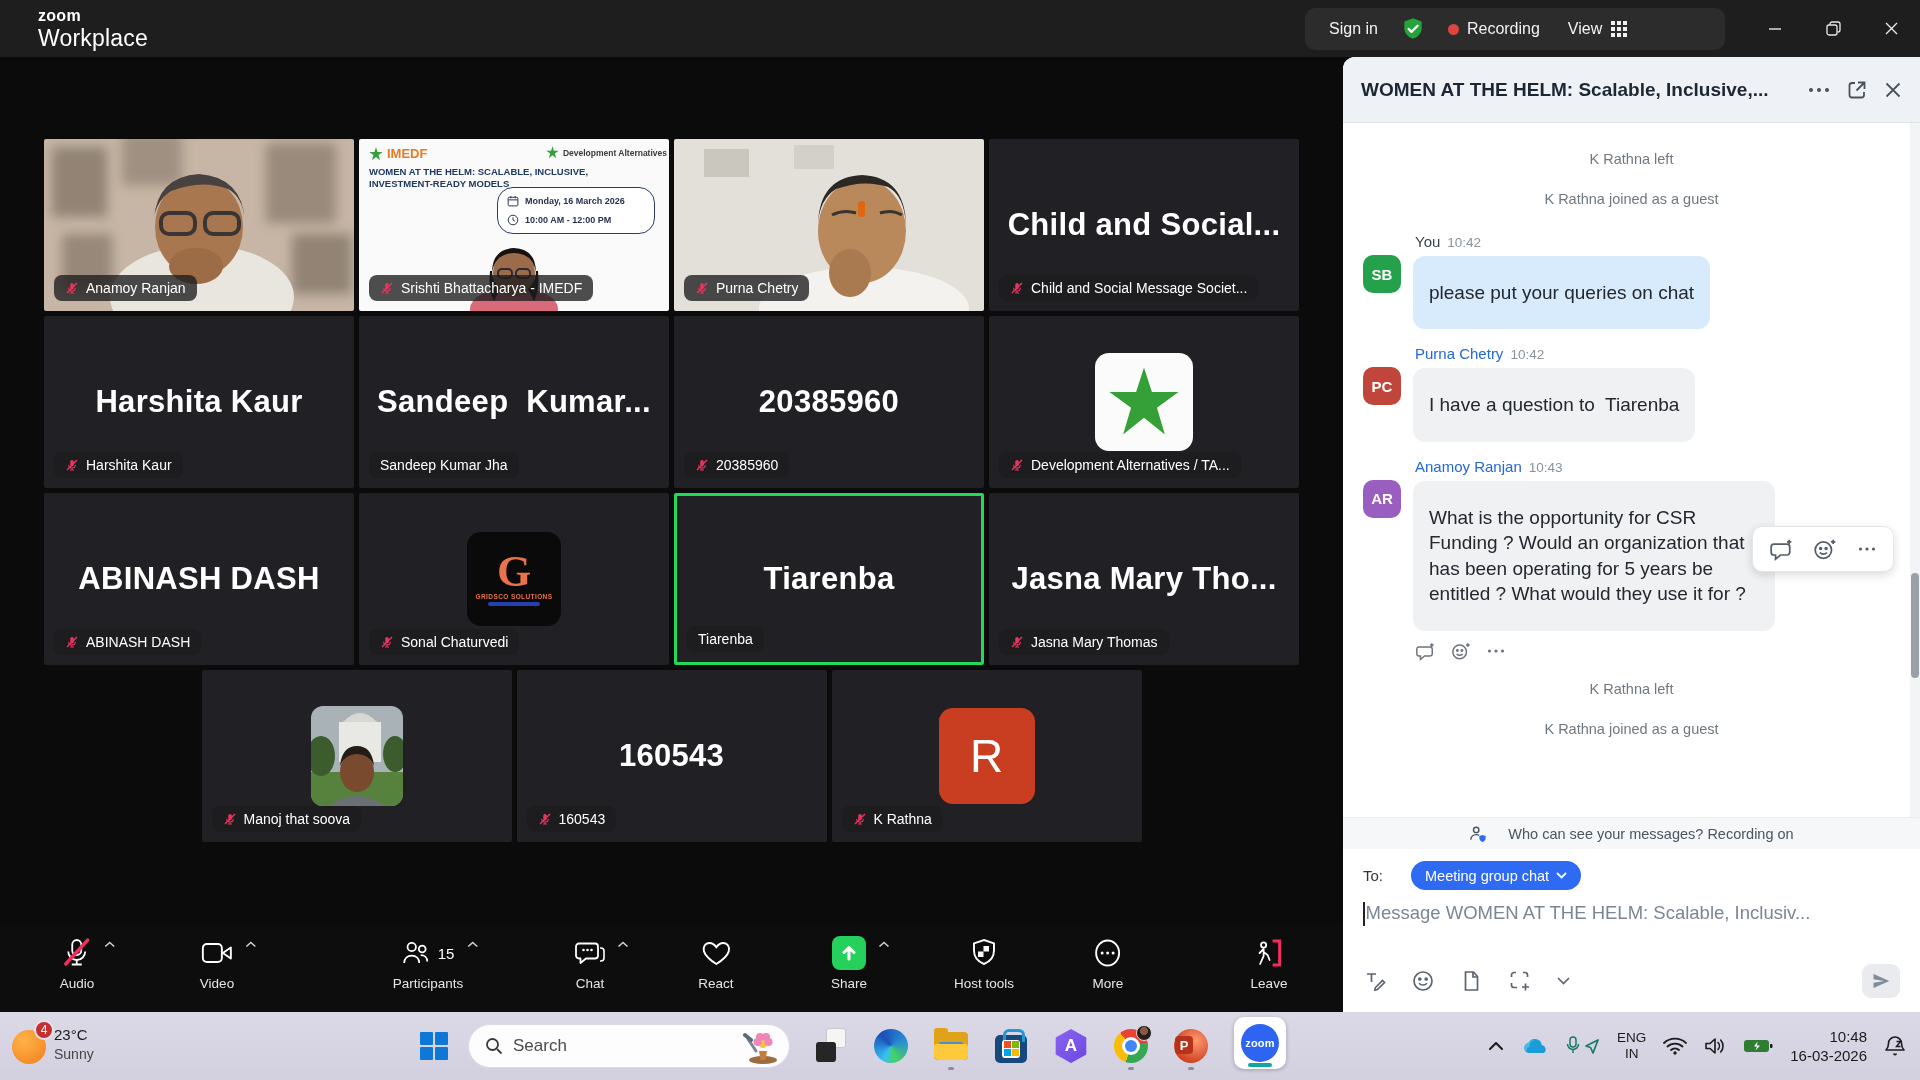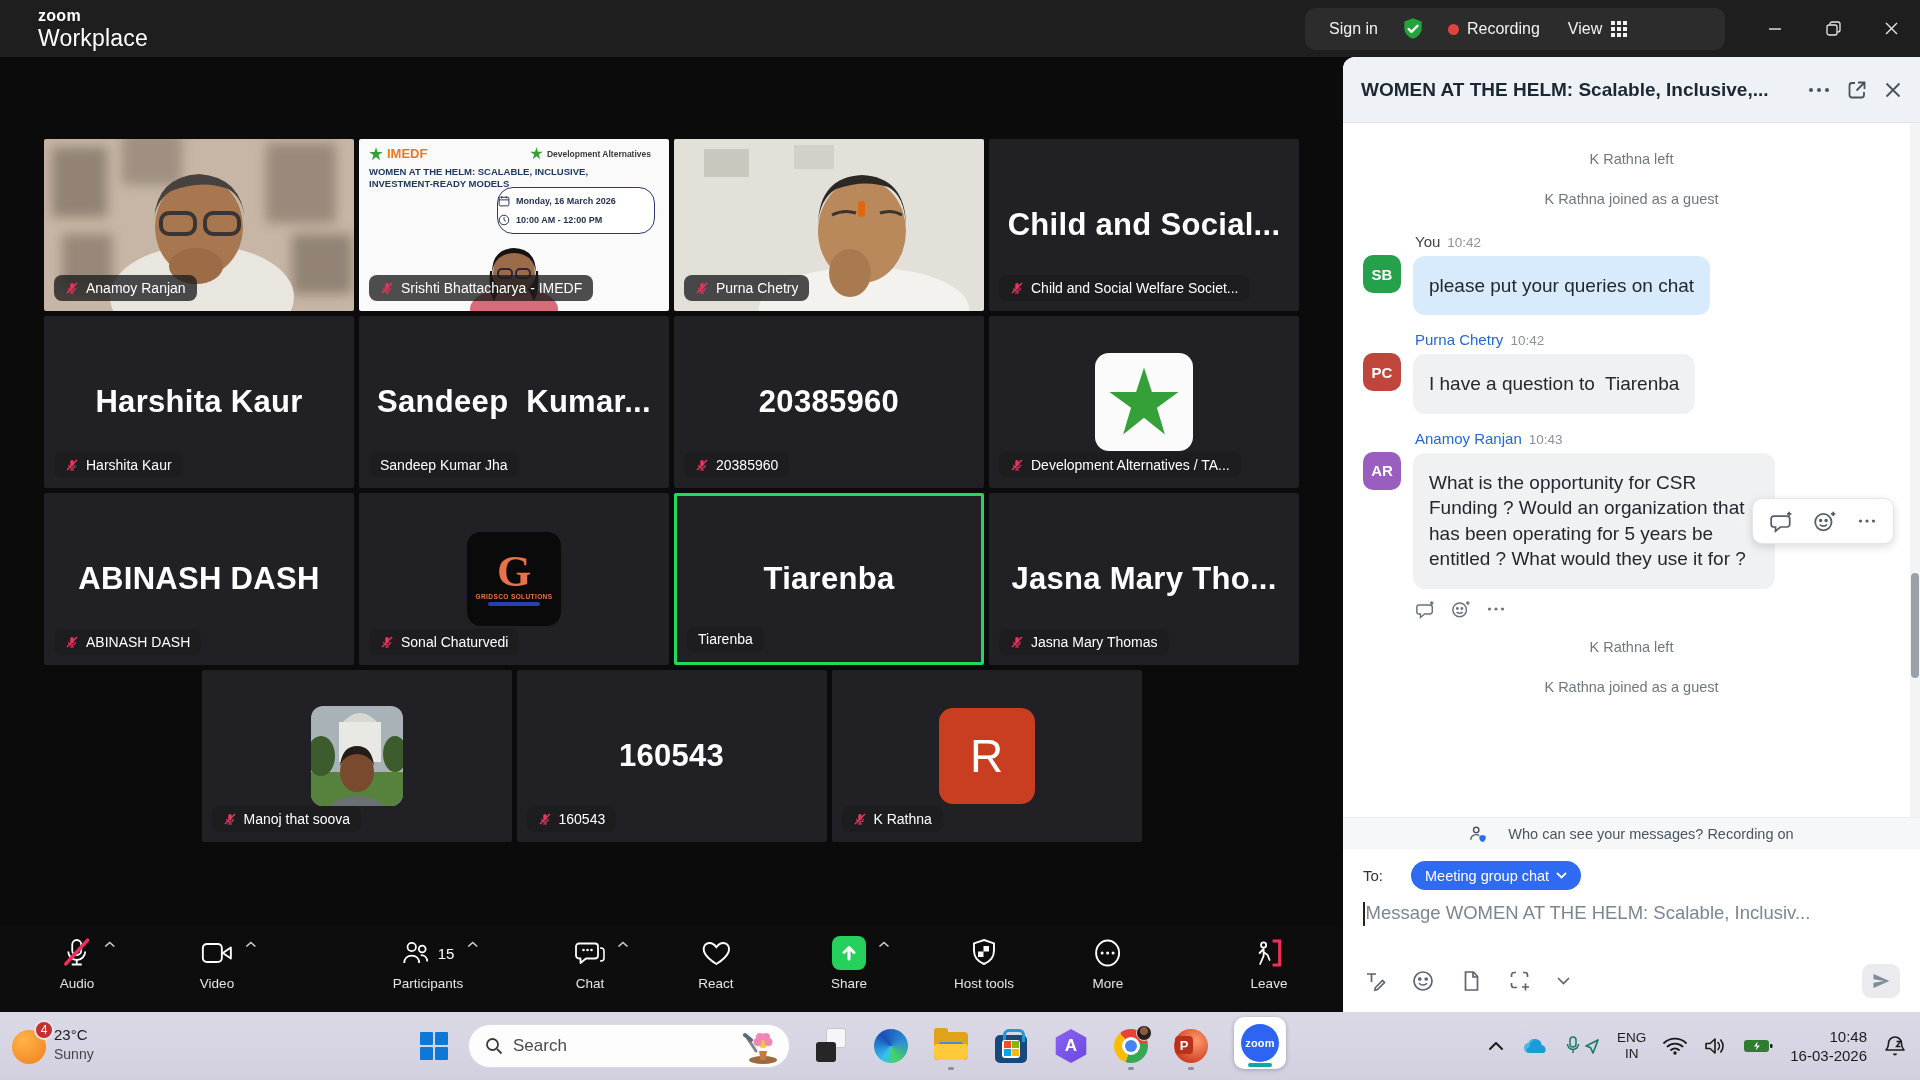--- a/index.html
+++ b/index.html
@@ -35,25 +35,25 @@
   .star-card{width:98px;height:98px;background:#fbfbfb;border-radius:14px;display:flex;align-items:center;justify-content:center;}
   .gsol-card{width:94px;height:94px;background:#0a0a0a;border-radius:14px;display:flex;flex-direction:column;align-items:center;justify-content:center;gap:2px;}
   .gsol-g{color:#e8734a;font-size:44px;font-weight:bold;font-family:"Liberation Serif",serif;line-height:.9;}
   .gsol-t{color:#e8734a;font-size:6.5px;font-weight:bold;letter-spacing:.4px;}
   .gsol-b{width:52px;height:4px;background:#2b4fd8;border-radius:2px;opacity:.8;}
   .r-card{width:96px;height:96px;background:#c93d20;border-radius:14px;display:flex;align-items:center;justify-content:center;color:#fff;font-size:46px;font-weight:400;}
   .photo-card{width:92px;height:100px;border-radius:12px;overflow:hidden;}
 
   
   .srishti{position:absolute;inset:0;background:#fbfafa;}
-  .sr-top{display:flex;justify-content:space-between;align-items:center;padding:7px 18px 2px 10px;}
+  .sr-top{display:flex;justify-content:space-between;align-items:flex-start;padding:7px 2px 2px 10px;}
   .sr-brand{display:flex;align-items:center;gap:4px;font-size:13px;font-weight:bold;color:#e87a22;}
   .sr-da{display:flex;align-items:center;gap:4px;font-size:8.5px;font-weight:bold;color:#3a3a3a;}
   .sr-head{padding:3px 10px;font-size:9.5px;font-weight:bold;color:#1f3864;line-height:1.25;width:250px;}
-  .sr-box{position:absolute;right:14px;top:48px;width:158px;border:1.4px solid #2b3a6b;border-radius:16px;padding:7px 0;display:flex;flex-direction:column;gap:7px;background:#fff;}
+  .sr-box{position:absolute;right:14px;top:48px;width:158px;border:1.4px solid #2b3a6b;border-radius:16px;padding:7px 9px;display:flex;flex-direction:column;gap:7px;background:#fff;}
   .sr-line{display:flex;align-items:center;gap:6px;font-size:9px;font-weight:bold;color:#26324f;}
   .sr-person{position:absolute;left:50%;transform:translateX(-50%);bottom:0;}
 
   
   .toolbar{position:absolute;left:0;top:925px;width:1343px;height:87px;background:#0d0d0d;}
   .tool-btn{position:absolute;top:12px;transform:translateX(-50%);display:flex;flex-direction:column;align-items:center;gap:7px;color:#e6e6e6;font-size:13.5px;cursor:default;}
   .ico-wrap{position:relative;height:32px;display:flex;align-items:center;gap:8px;}
   .caret{position:absolute;right:-24px;top:4px;}
   .pcount{color:#fff;font-size:15px;}
   .share-sq{width:34px;height:34px;background:#26d05c;border-radius:8px;display:flex;align-items:center;justify-content:center;}
@@ -67,21 +67,21 @@
   .scroll-track{position:absolute;right:0;top:0;bottom:0;width:10px;background:#f3f4f6;}
   .scroll-thumb{position:absolute;right:1px;top:450px;width:8px;height:105px;border-radius:4px;background:#9aa0a8;}
   .sysmsg{text-align:center;color:#70787f;font-size:14.5px;margin:20px 0 24px 0;}
   .msg{position:relative;display:flex;gap:12px;margin:6px 0 14px 0;}
   .avatar{width:38px;height:38px;border-radius:10px;flex:0 0 auto;display:flex;align-items:center;justify-content:center;color:#fff;font-size:15px;font-weight:bold;margin-top:24px;}
   .av-sb{background:#26a14b;} .av-pc{background:#c0453a;} .av-ar{background:#9a5ec1;}
   .msg-col{display:flex;flex-direction:column;}
   .msg-head{font-size:15px;margin:2px 0 6px 2px;}
   .sender-you{color:#3d434b;} .sender-link{color:#2468d6;}
   .msg-time{color:#8a929c;font-size:13.5px;margin-left:7px;}
-  .bubble{border-radius:12px;padding:17px 16px;font-size:19px;color:#23272e;line-height:1.34;max-width:362px;white-space:pre-wrap;}
+  .bubble{border-radius:12px;padding:24px 16px;font-size:19px;color:#23272e;line-height:1.34;max-width:362px;white-space:pre-wrap;}
   .bubble.blue{background:#d8ebfc;}
   .bubble.gray{background:#f0f1f3;}
   .hover-pill{position:absolute;right:6px;top:70px;background:#fff;border:1px solid #e3e6ea;border-radius:10px;box-shadow:0 3px 10px rgba(0,0,0,.14);padding:10px 16px;display:flex;align-items:center;gap:20px;z-index:3;}
   .msg-actions{display:flex;align-items:center;gap:16px;margin:10px 0 0 2px;}
   .chat-compose{flex:0 0 auto;display:flex;flex-direction:column;}
   .notice{height:32px;background:#f5f7f9;border-top:1px solid #ebeef1;display:flex;align-items:center;justify-content:center;gap:21px;color:#4a5560;font-size:14.5px;}
   .to-row{display:flex;align-items:center;gap:28px;padding:12px 20px 4px 20px;}
   .to-label{font-size:15px;color:#333;}
   .to-pill{background:#2e6bf2;color:#fff;font-size:14.5px;height:29px;border-radius:15px;display:flex;align-items:center;gap:7px;padding:0 14px;}
   .input-row{padding:8px 20px 0 20px;min-height:66px;display:flex;align-items:flex-start;}
@@ -305,21 +305,21 @@
 
         <div class="tile">
           <div class="bigname">Child and Social...</div>
           <div class="nametag">
             <svg class="mic-ico" viewBox="0 0 16 16">
                 <path d="M8 2.2c-1.1 0-2 .9-2 2v3.6a2 2 0 0 0 4 0V4.2c0-1.1-.9-2-2-2z" fill="#e8355e"></path>
                 <path d="M4.2 7.6a3.8 3.8 0 0 0 7.6 0" stroke="#e8355e" fill="none" stroke-width="1.2"></path>
                 <path d="M8 11.4v2M5.7 13.6h4.6" stroke="#e8355e" stroke-width="1.2"></path>
                 <path d="M2.3 13.7 13.7 2.3" stroke="#e8355e" stroke-width="1.7"></path>
               </svg>
-            <span>Child and Social Welfare Societ...</span>
+            <span>Child and Social Message Societ...</span>
           </div>
         </div>
       </div>
 
       <div class="vrow">
         <div class="tile">
           <div class="bigname">Harshita Kaur</div>
           <div class="nametag">
             <svg class="mic-ico" viewBox="0 0 16 16">
                 <path d="M8 2.2c-1.1 0-2 .9-2 2v3.6a2 2 0 0 0 4 0V4.2c0-1.1-.9-2-2-2z" fill="#e8355e"></path>

